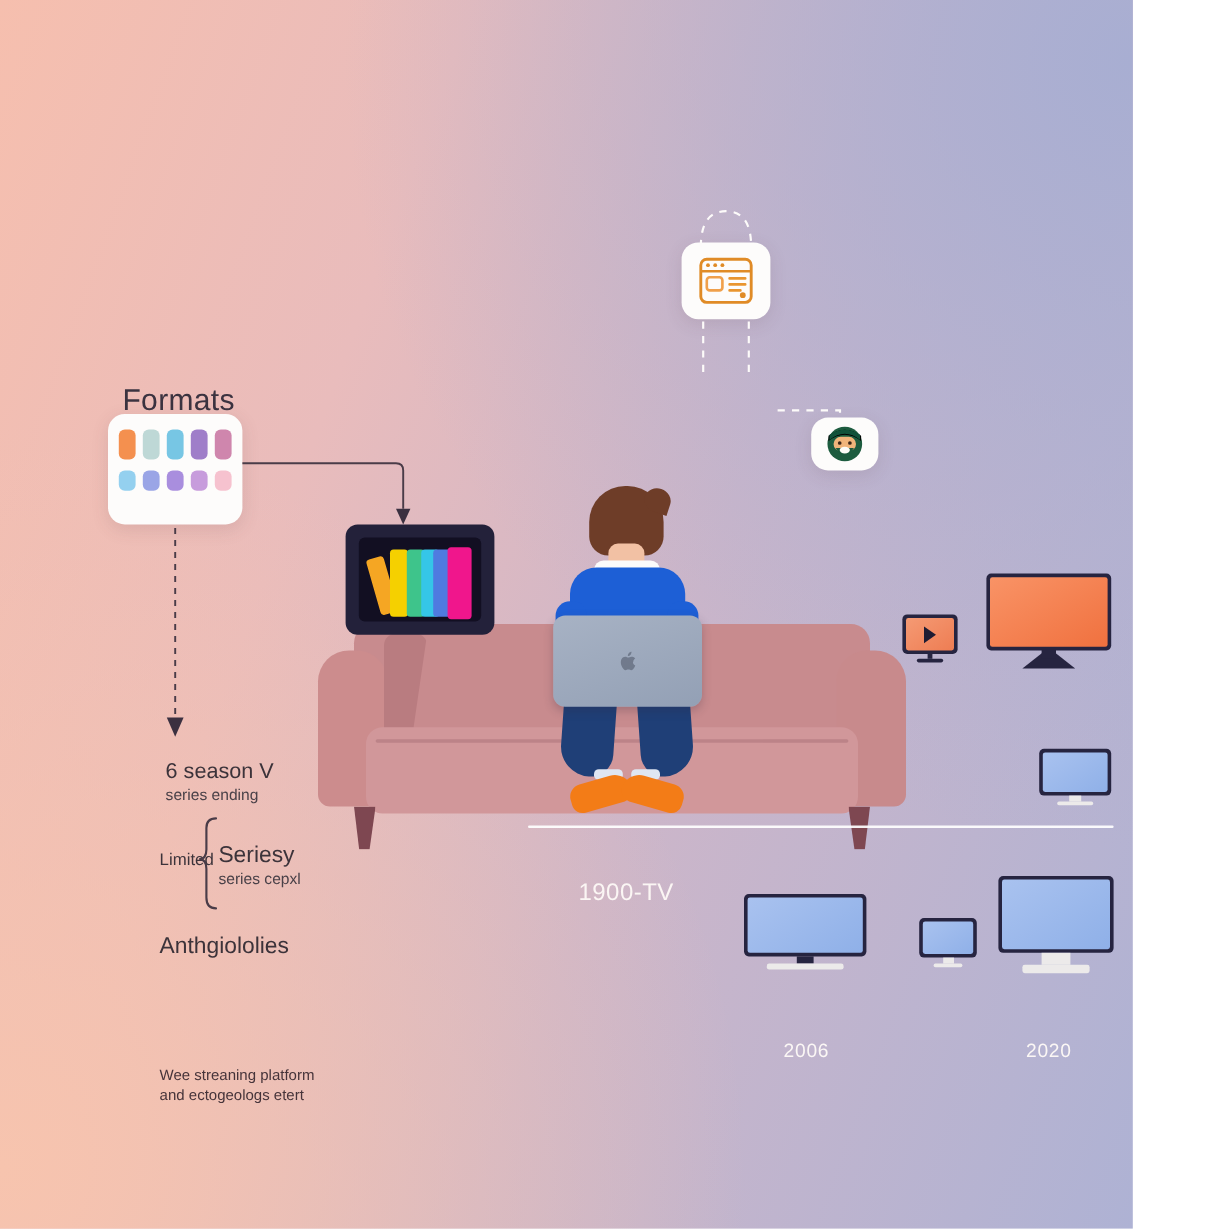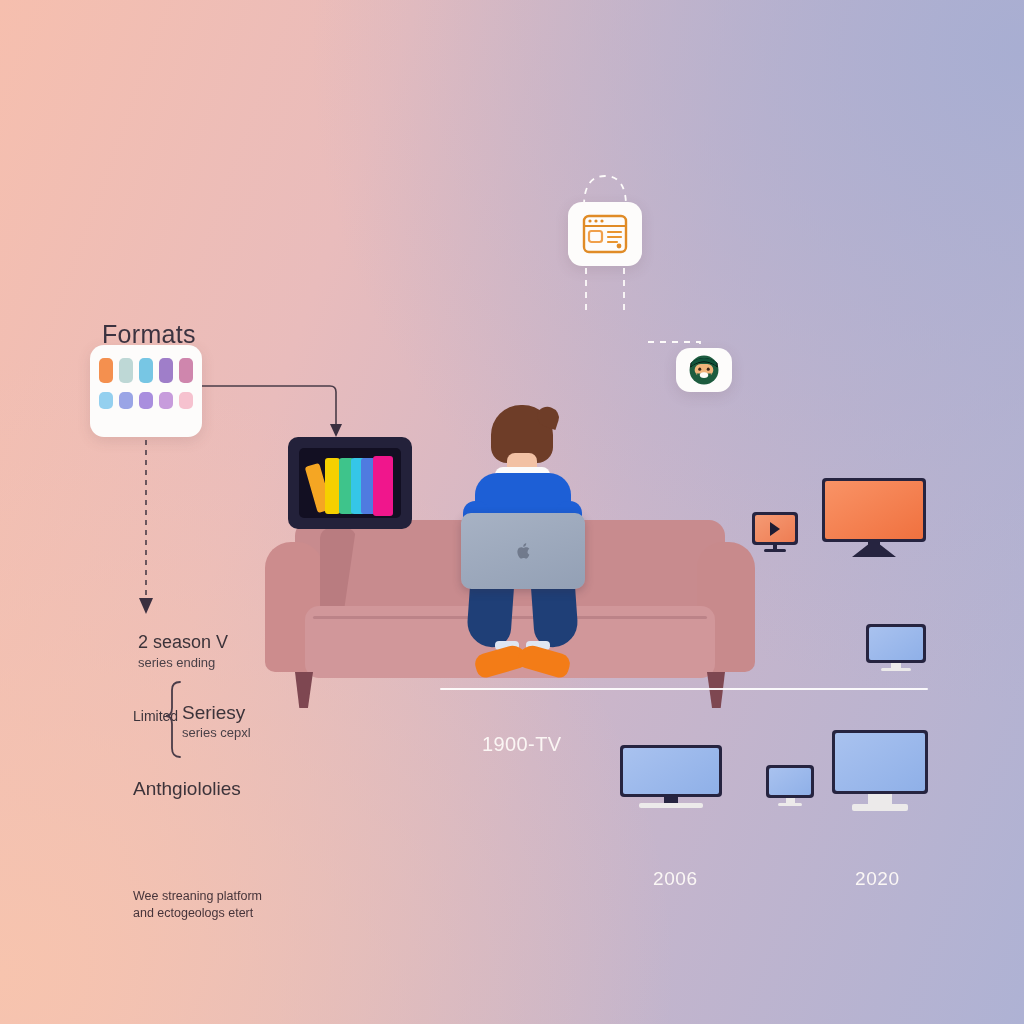--- a/index.html
+++ b/index.html
@@ -1,21 +1,21 @@
 <!DOCTYPE html>
 <html><head>
 <meta charset="utf-8">
 <style>
   html,body{margin:0;padding:0;}
   body{
     width:1024px;height:1024px;overflow:hidden;
     font-family:"Liberation Sans", sans-serif;
   }
   #stage{
-    position:relative;width:1024px;height:1024px;overflow:hidden;
+    position:relative;width:944px;height:1024px;overflow:hidden;
     background:
       radial-gradient(120% 110% at 0% 95%, #f7c4ae 0%, rgba(247,196,174,0) 55%),
       radial-gradient(120% 110% at 100% 5%, #a8aed2 0%, rgba(168,174,210,0) 58%),
       linear-gradient(110deg, #f6bfae 0%, #e9bcbc 30%, #cdb6c9 58%, #aeb2d4 100%);
   }
   .abs{position:absolute;}
 
   
   .card{
     background:#fdfcfb;border-radius:14px;
@@ -51,21 +51,21 @@
   #node-browser{left:568px;top:202px;width:74px;height:64px;}
   #node-weekly{left:568px;top:310px;width:78px;height:68px;}
   #node-avatar{left:676px;top:348px;width:56px;height:44px;}
   #weekly-text{
     position:absolute;inset:0;display:flex;flex-direction:column;
     align-items:center;justify-content:center;
     font-size:11.5px;color:#8a5a33;line-height:14px;text-align:center;
   }
 
   
-  .yr{font-size:19px;color:#fbf7f5;letter-spacing:.6px;}
+  .yr{font-size:16px;color:#fbf7f5;letter-spacing:.6px;}
   #yr-2006{left:653px;top:868px;}
   #yr-2020{left:855px;top:868px;}
 
   
   #sofa{left:265px;top:520px;width:490px;height:175px;}
   .sofa-armL,.sofa-armR{position:absolute;top:22px;width:58px;height:130px;border-radius:26px 26px 10px 10px;background:#cc8c8d;}
   .sofa-armL{left:0;}
   .sofa-armR{right:0;background:#c88a8c;}
   .sofa-back{position:absolute;left:30px;top:0;width:430px;height:112px;border-radius:16px;background:#c88b8e;}
   .sofa-seat{position:absolute;left:40px;top:86px;width:410px;height:72px;border-radius:14px;background:#d1979a;}
@@ -207,21 +207,21 @@
       <div class="sw-row second">
         <span class="sw" style="background:#94d0ef"></span>
         <span class="sw" style="background:#9aa5e6"></span>
         <span class="sw" style="background:#a98ede"></span>
         <span class="sw" style="background:#c79cdc"></span>
         <span class="sw" style="background:#f6c2cf"></span>
       </div>
     </div>
   </div>
 
-  <div id="season-main" class="abs ltxt">2 season V</div>
+  <div id="season-main" class="abs ltxt">6 season V</div>
   <div id="season-sub" class="abs ltxt">series ending</div>
   <div id="limited-word" class="abs ltxt">Limited</div>
   <div id="series-main" class="abs ltxt">Seriesy</div>
   <div id="series-sub" class="abs ltxt">series cepxl</div>
   <div id="anthologies" class="abs ltxt">Anthgiololies</div>
   <div id="footnote" class="abs">
     <div>Wee streaning platform</div>
     <div>and ectogeologs etert</div>
   </div>
 

